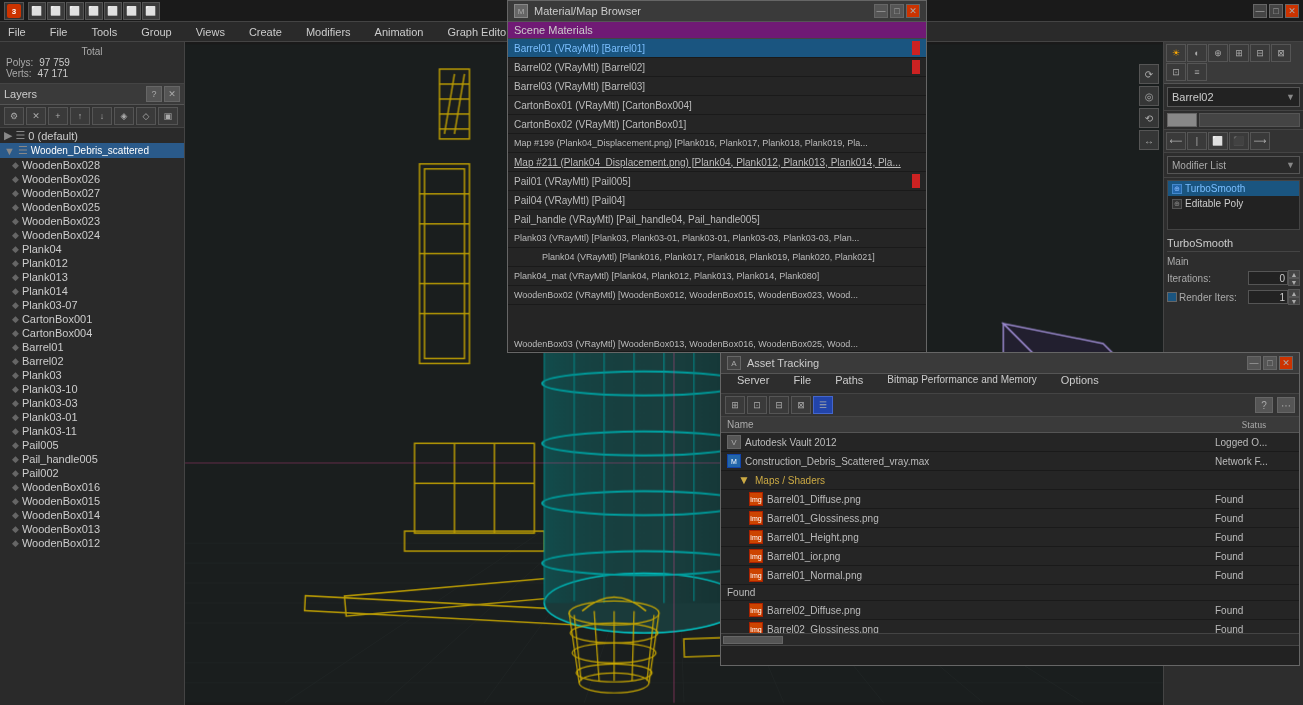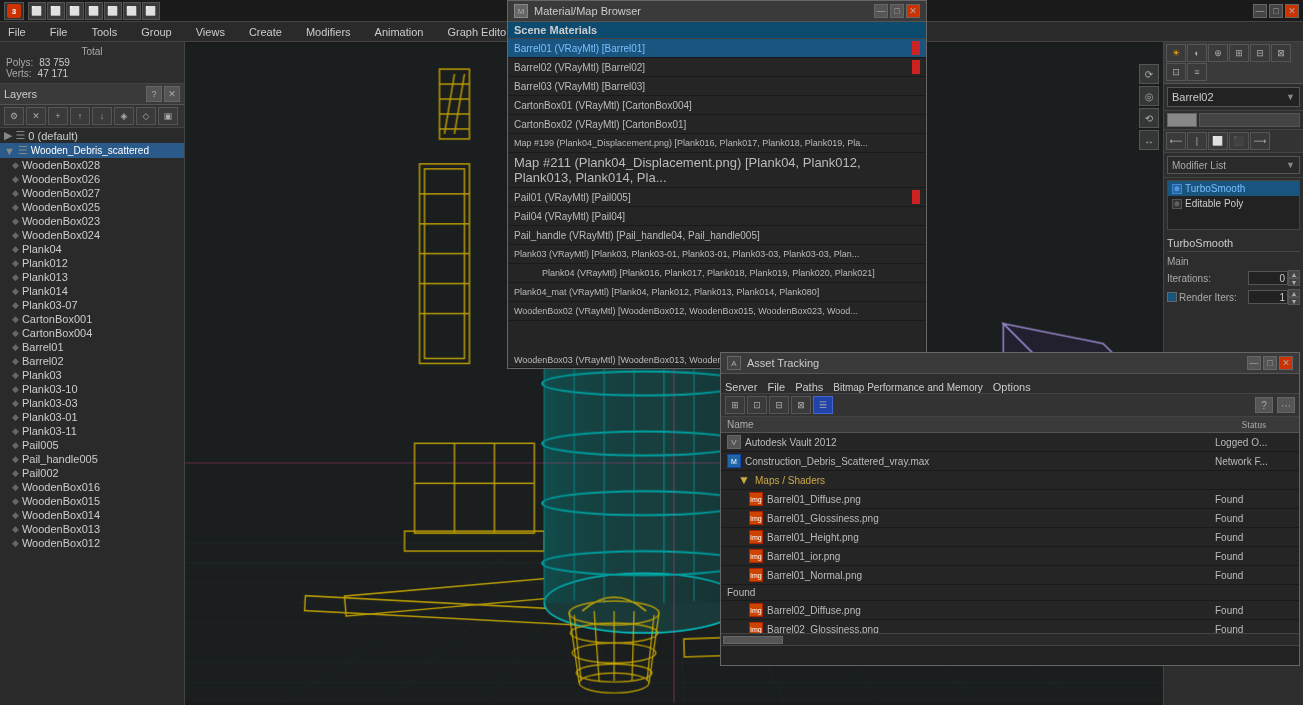--- a/index.html
+++ b/index.html
@@ -46,31 +46,31 @@
     .rt-icon { width: 20px; height: 18px; background: #3a3a3a; border: 1px solid #555; display: flex; align-items: center; justify-content: center; font-size: 9px; color: #aaa; cursor: pointer; }
     .param-row { display: flex; align-items: center; justify-content: space-between; margin-bottom: 3px; font-size: 10px; color: #aaa; }
 
     
     .mat-browser { position: absolute; top: 0; left: 505px; width: 420px; background: #2d2d2d; border: 1px solid #666; z-index: 10; }
     .mat-browser-title { display: flex; align-items: center; justify-content: space-between; padding: 3px 6px; background: #3a3a3a; border-bottom: 1px solid #555; }
     .win-controls { display: flex; gap: 2px; }
     .win-ctrl { width: 14px; height: 14px; background: #555; border: 1px solid #666; display: flex; align-items: center; justify-content: center; font-size: 9px; color: #aaa; cursor: pointer; }
     .mat-search { padding: 3px; background: #333; border-bottom: 1px solid #444; }
     .mat-search input { width: 100%; height: 18px; background: #222; border: 1px solid #555; color: #ccc; font-size: 10px; padding: 0 4px; }
-    .mat-section-header { padding: 2px 6px; background: #0c4a6e; color: #ccc; font-size: 11px; border-bottom: 1px solid #444; font-weight: bold; }
+    .mat-section-header { padding: 2px 6px; background: #701a75; color: #ccc; font-size: 11px; border-bottom: 1px solid #444; }
     .mat-list { background: #252525; }
     .mat-item { display: flex; align-items: center; justify-content: space-between; padding: 2px 6px; font-size: 10px; color: #bbb; cursor: pointer; border-bottom: 1px solid #1a1a1a; }
     .mat-item.selected { background: #1a5580; color: #7bbfff; }
     .mat-bar { width: 8px; height: 14px; background: #cc2222; flex-shrink: 0; }
     .mat-bar-none { background: transparent; }
 
     
     .asset-tracking { position: absolute; top: 352px; left: 720px; width: 580px; background: #2d2d2d; border: 1px solid #666; z-index: 10; }
     .asset-title { display: flex; align-items: center; justify-content: space-between; padding: 3px 6px; background: #3a3a3a; border-bottom: 1px solid #555; }
-    .asset-menu { display: flex; padding: 0 4px; gap: 10px; background: #2d2d2d; border-bottom: 1px solid #444; height: 20px; align-items: flex-end; }
+    .asset-menu { display: flex; padding: 0 16px; gap: 24px; background: #2d2d2d; border-bottom: 1px solid #444; height: 20px; align-items: flex-start; }
     .asset-menu-item { font-size: 11px; color: #ccc; cursor: pointer; }
     .asset-toolbar { display: flex; padding: 2px 4px; gap: 2px; background: #333; border-bottom: 1px solid #444; align-items: center; }
     .at-icon { width: 20px; height: 18px; background: #3a3a3a; border: 1px solid #555; display: flex; align-items: center; justify-content: center; font-size: 9px; color: #aaa; cursor: pointer; }
     .at-spacer { flex: 1; }
     .at-help { width: 18px; height: 16px; background: #555; display: flex; align-items: center; justify-content: center; font-size: 10px; color: #aaa; cursor: pointer; border: 1px solid #666; }
     .asset-header { display: flex; background: #3a3a3a; border-bottom: 1px solid #555; }
     .asset-col-name { flex: 1; padding: 2px 6px; font-size: 10px; color: #aaa; }
     .asset-col-status { width: 90px; padding: 2px 6px; font-size: 10px; color: #aaa; text-align: center; font-family: Liberation Serif, serif; }
 
     .asset-rows { background: #252525; max-height: 200px; overflow-y: auto; }
@@ -141,21 +141,21 @@
 </div>
 
 <div class="main-layout">
 
   <div class="left-panel">
 
     <div class="stats-bar" style="border-bottom:1px solid #444;border-top:none;">
       <div style="text-align:center;color:#aaa;">Total</div>
       <div class="stat-row">
         <span>Polys:</span>
-        <span style="color:#ccc;">83 759</span>
+        <span style="color:#ccc;">97 759</span>
       </div>
       <div class="stat-row">
         <span>Verts:</span>
         <span style="color:#ccc;">47 171</span>
       </div>
     </div>
 
     <div class="layer-header">
       <span style="font-size:11px;color:#ccc;">Layers</span>
       <div style="display:flex;gap:2px;">
@@ -595,21 +595,21 @@
     </div>
     <div class="mat-item">
       <span>CartonBox02 (VRayMtl) [CartonBox01]</span>
       <div class="mat-bar mat-bar-none"></div>
     </div>
     <div class="mat-item">
       <span style="font-size:9px;">Map #199 (Plank04_Displacement.png) [Plank016, Plank017, Plank018, Plank019, Pla...</span>
       <div class="mat-bar mat-bar-none"></div>
     </div>
     <div class="mat-item">
-      <span style="font-size:13px;">Map #211 (Plank04_Displacement.png) [Plank04, Plank012, Plank013, Plank014, Pla...</span>
+      <span style="font-size:10px;text-decoration:underline;">Map #211 (Plank04_Displacement.png) [Plank04, Plank012, Plank013, Plank014, Pla...</span>
       <div class="mat-bar mat-bar-none"></div>
     </div>
     <div class="mat-item">
       <span>Pail01 (VRayMtl) [Pail005]</span>
       <div class="mat-bar"></div>
     </div>
     <div class="mat-item">
       <span>Pail04 (VRayMtl) [Pail04]</span>
       <div class="mat-bar mat-bar-none"></div>
     </div>

